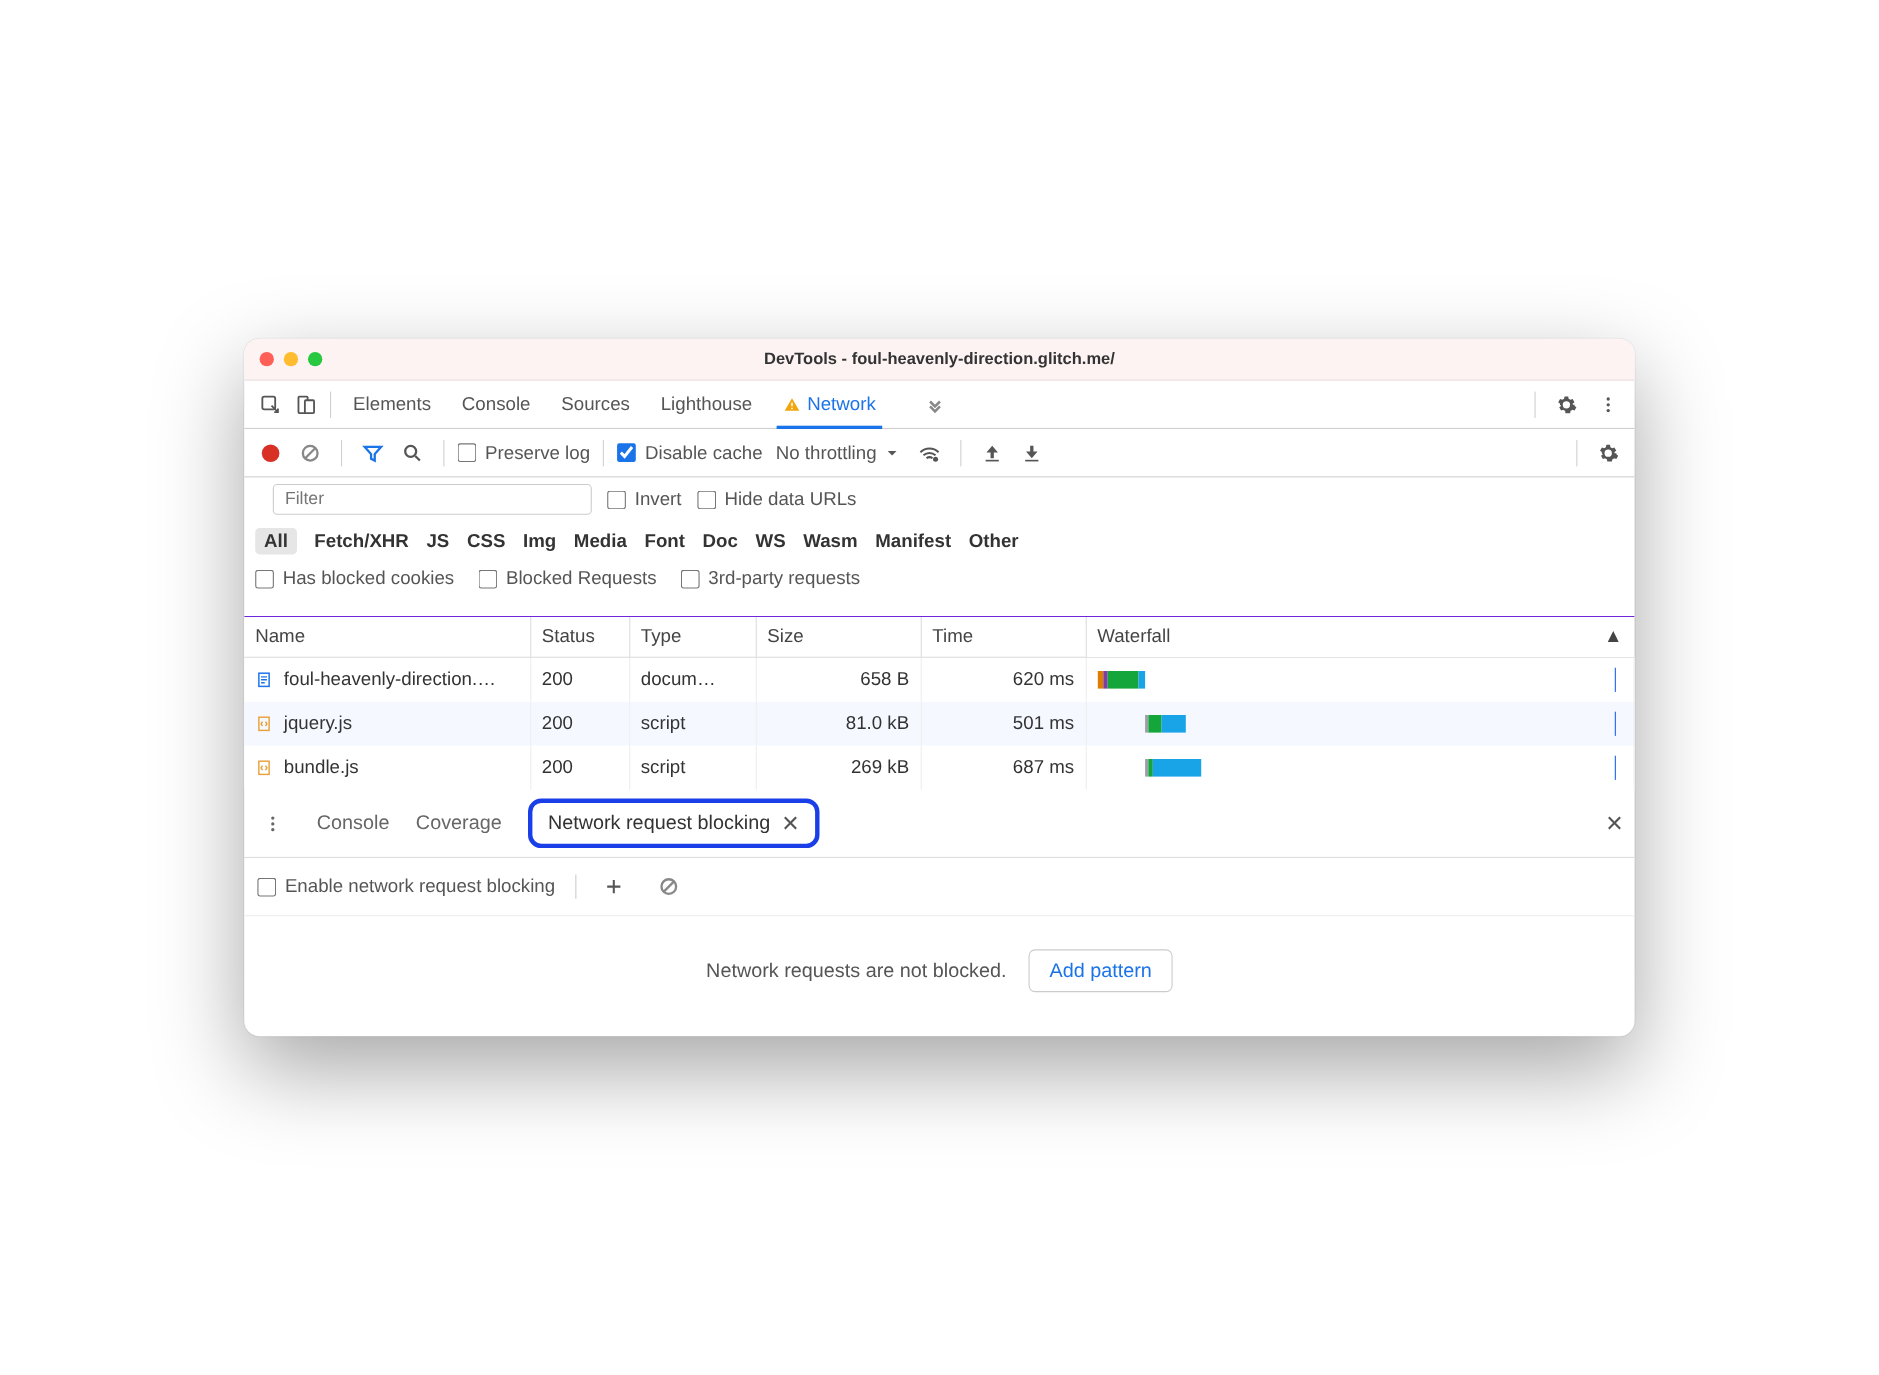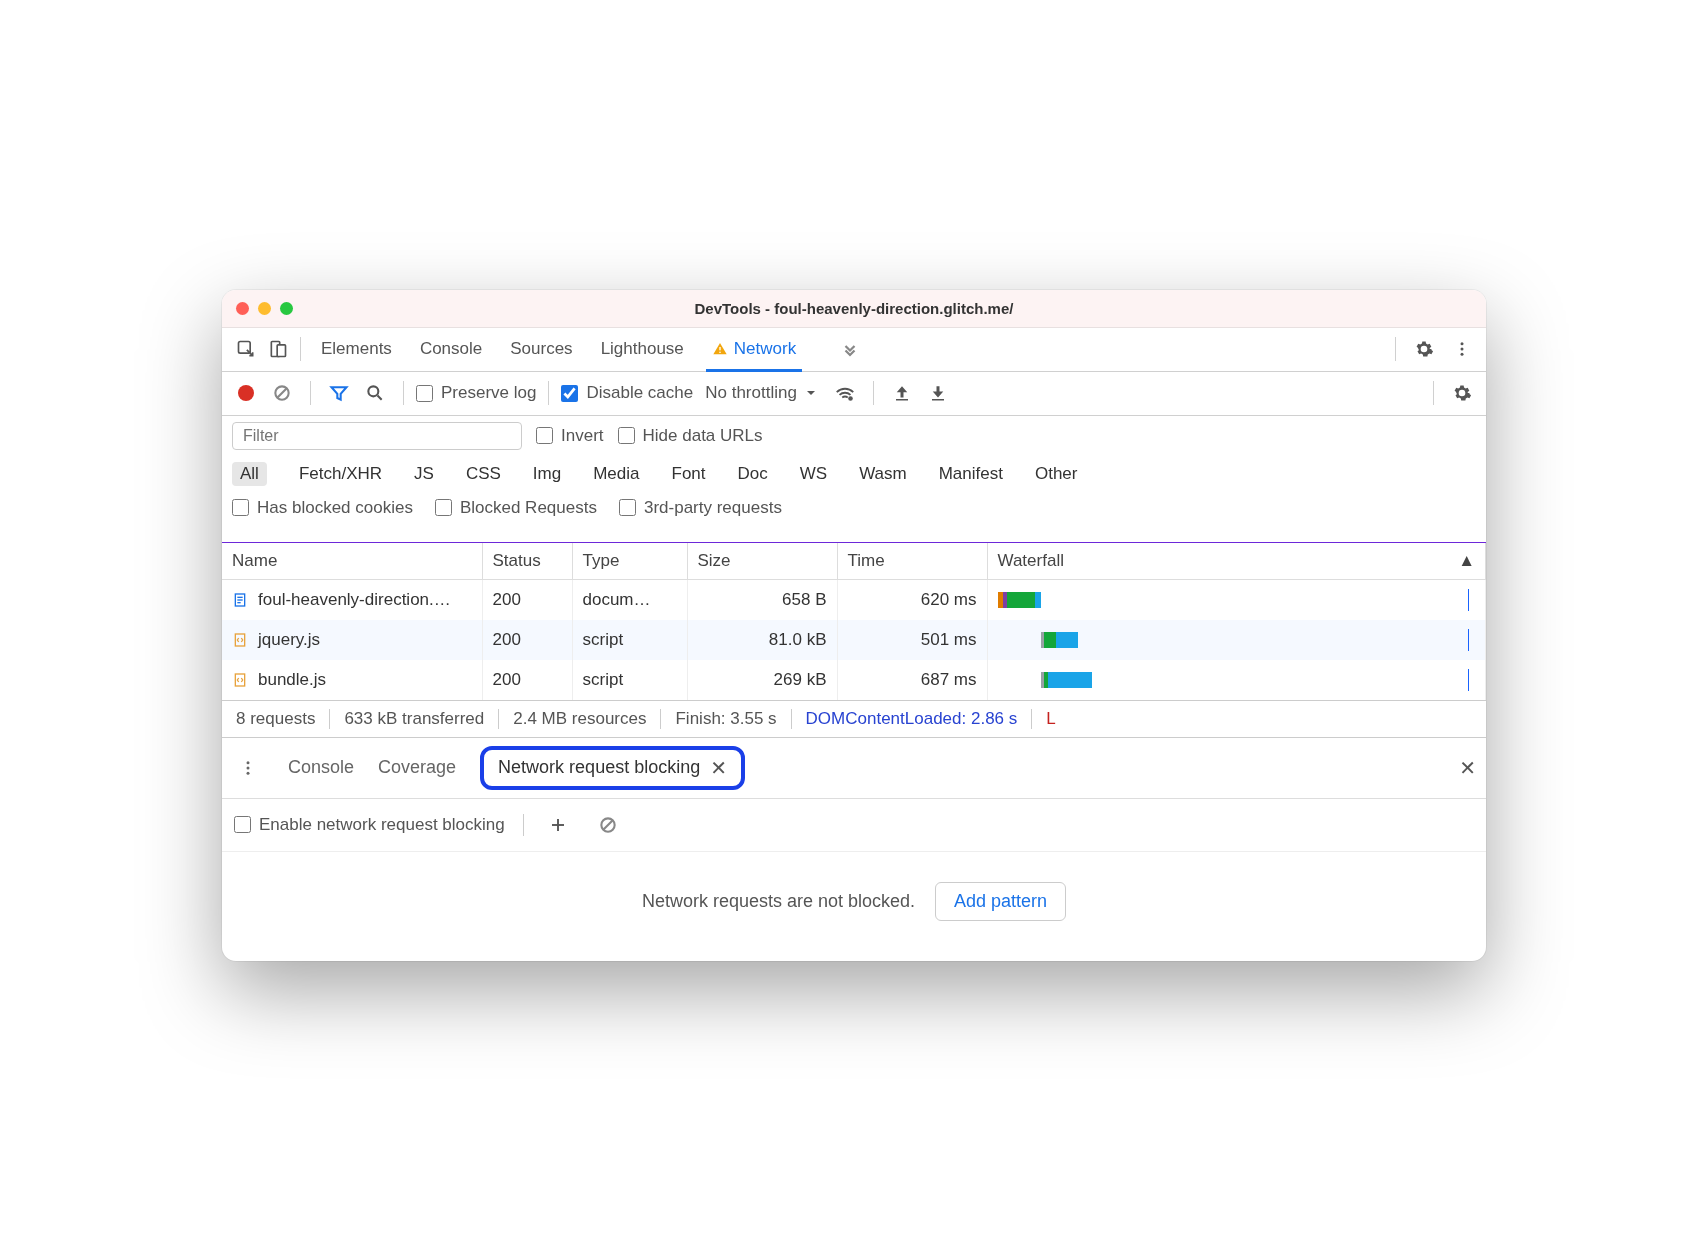--- a/index.html
+++ b/index.html
@@ -55,26 +55,27 @@
   .recdot { width:16px; height:16px; border-radius:50%; background:#d93025; }
   .toolbar .divider { width:1px; height:24px; background:#d0d0d0; margin: 0 8px; }
   .chk { display:flex; align-items:center; gap:8px; }
   .chk input[type=checkbox] { width:17px; height:17px; accent-color:#1a73e8; }
   .throttling { display:flex; align-items:center; gap:8px; padding: 0 8px; }
   
   .filterrow {
     display:flex; align-items:center; gap:14px;
     padding: 6px 10px; font-size:17px; color:#555;
     border-bottom: 1px solid #d6d6d6;
+    margin-left: 16px;
   }
   .filter-input {
     border:1px solid #ccc; border-radius:4px; padding:4px 10px;
     width: 290px; font-size:16px; color:#888;
   }
-  .pillrow { display:flex; align-items:center; gap:32px; padding:6px 10px; font-size:17px; color:#333; flex-wrap:wrap; border-bottom: none;}
+  .pillrow { display:flex; align-items:center; gap:16px; padding:6px 10px; font-size:17px; color:#333; flex-wrap:wrap; border-bottom: none; font-weight: bold;}
   .pill { cursor:pointer; }
   .pill.active { background:#e6e6e6; border-radius:4px; padding:2px 8px; }
   .chkrow { display:flex; align-items:center; gap:22px; padding:6px 10px 24px 10px; font-size:17px; color:#555; border-bottom:1px solid #6d28d9;}
   
   .ntable { width:100%; border-collapse:collapse; font-size:17px; color:#333; }
   .ntable th { text-align:left; font-weight:400; color:#444; padding:8px 10px; border:1px solid #ddd; border-top:none; border-left:none; background:#fff; }
   .ntable th:first-child { border-left:none; }
   .ntable td { padding:6px 10px; border-right:1px solid #eee; }
   .ntable tr.data:nth-child(even) td { background:#f5f9ff; }
   .ntable tr.data:nth-child(odd) td { background:#fff; }
@@ -385,28 +386,20 @@
               <div class="wfbar" style="left:43px;width:3px;background:#9aa0a6"></div>
               <div class="wfbar" style="left:46px;width:4px;background:#14a63a"></div>
               <div class="wfbar" style="left:50px;width:44px;background:#1aa4e8"></div>
               <div class="wfmark"></div>
             </div>
           </td>
         </tr>
       </tbody>
   </table>
 
-  <div class="summary">
-    <div class="seg">8 requests</div>
-    <div class="seg">633 kB transferred</div>
-    <div class="seg">2.4 MB resources</div>
-    <div class="seg">Finish: 3.55 s</div>
-    <div class="seg dcl">DOMContentLoaded: 2.86 s</div>
-    <div class="seg load" style="border:none;">L</div>
-  </div>
 
   <div class="drawer-tabs">
     <div class="iconbtn">
       <svg width="18" height="18" viewBox="0 0 24 24" fill="#666">
           <circle cx="12" cy="5" r="2"></circle>
           <circle cx="12" cy="12" r="2"></circle>
           <circle cx="12" cy="19" r="2"></circle>
         </svg>
     </div>
     <div>Console</div>

